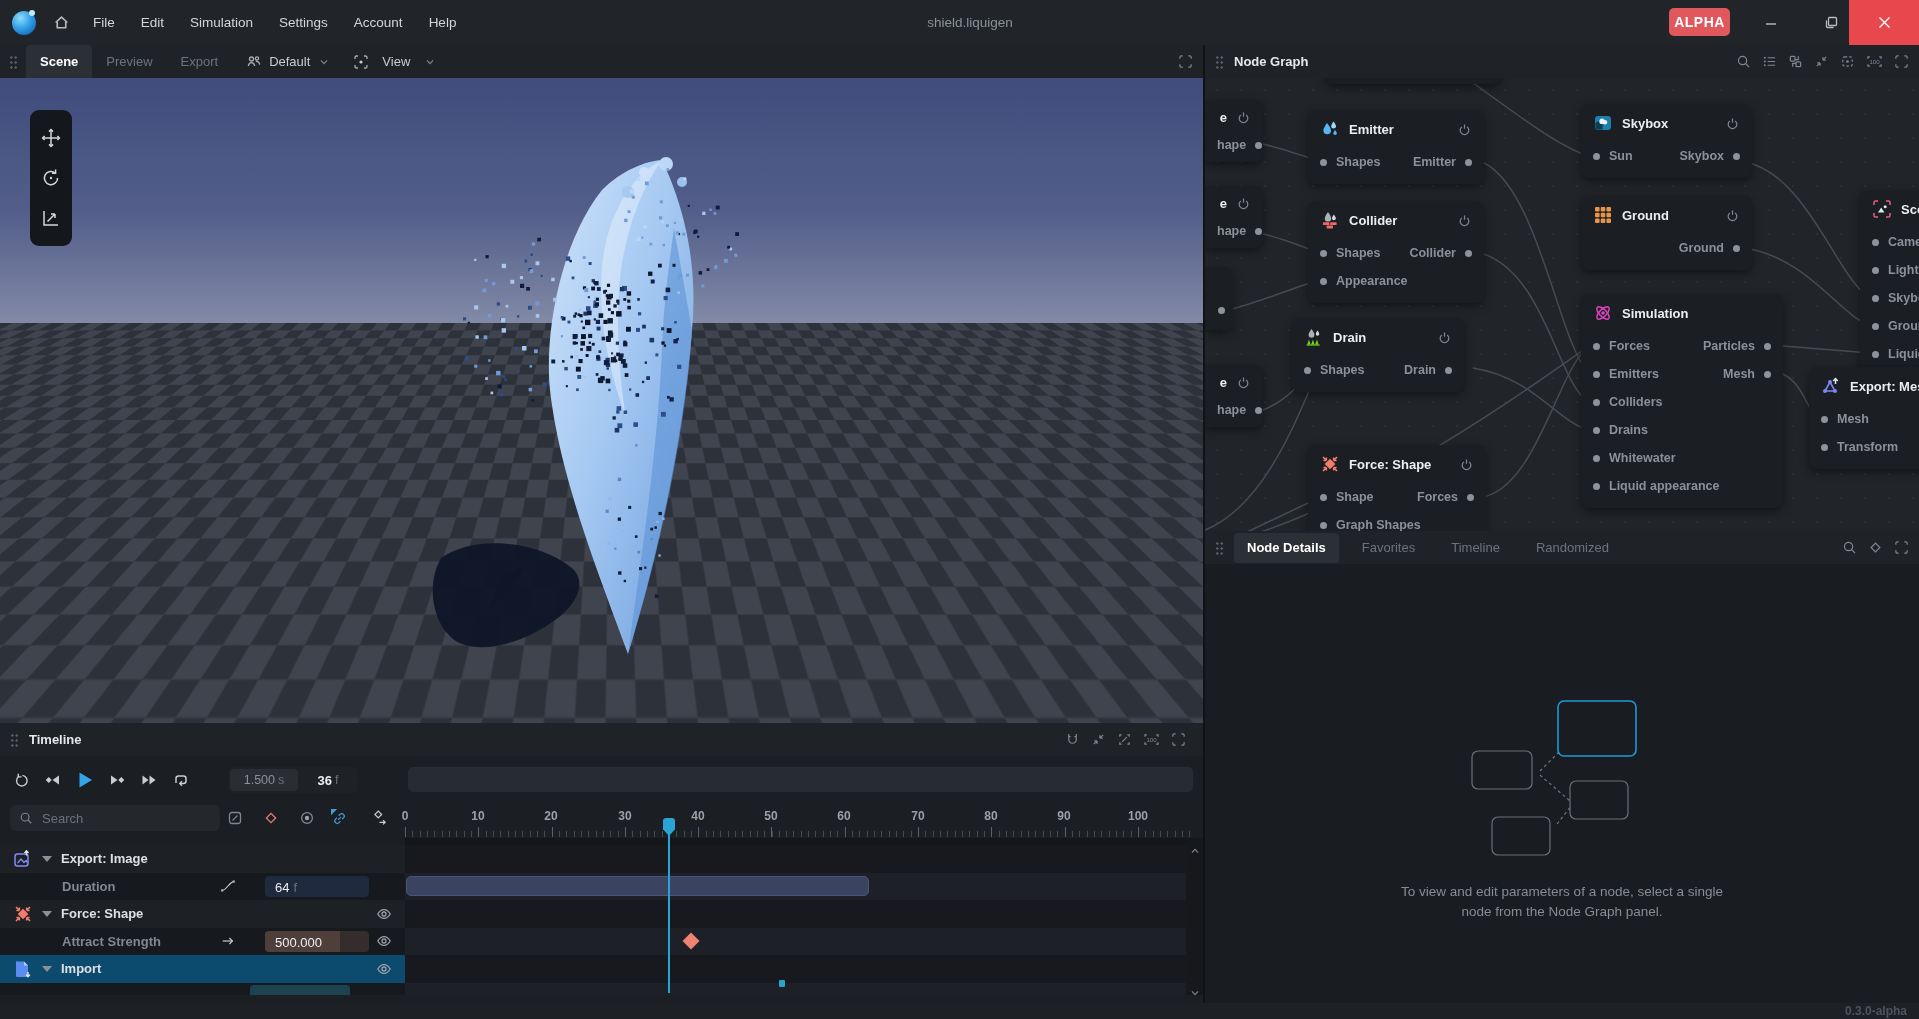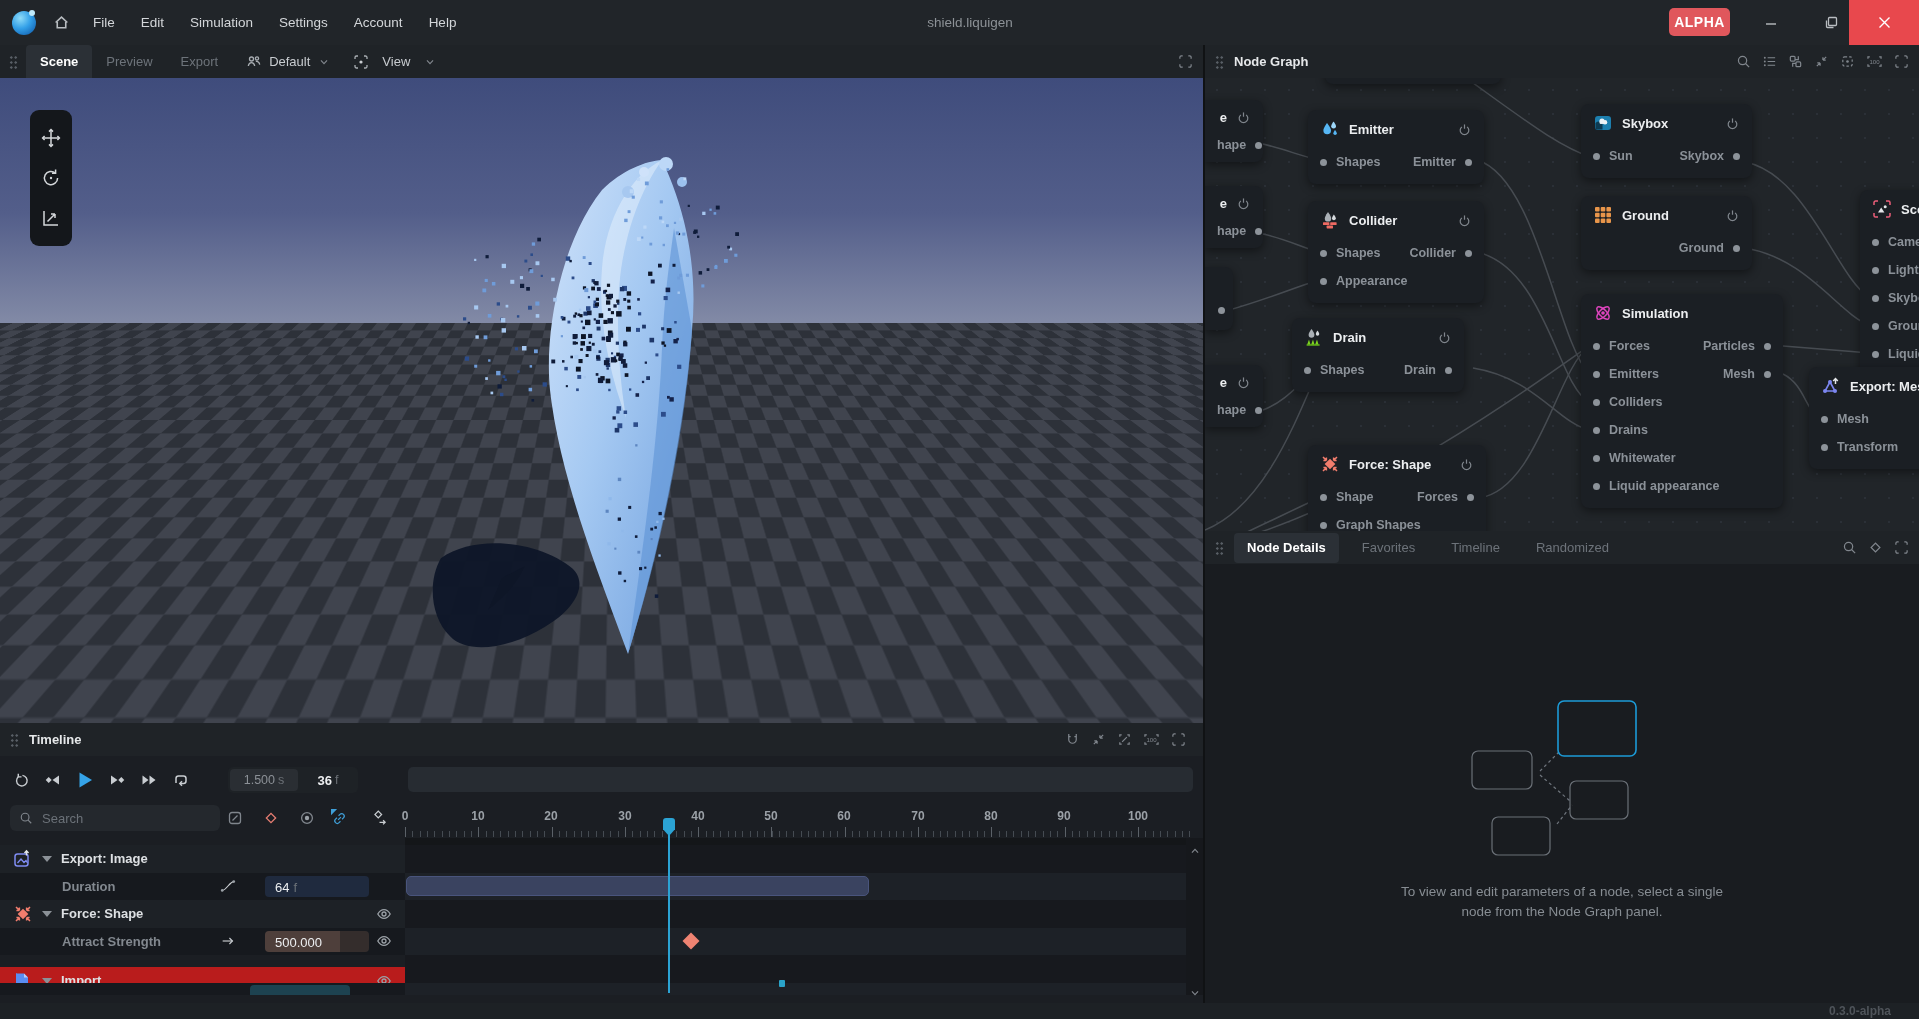--- a/index.html
+++ b/index.html
@@ -57,21 +57,21 @@
   #tl-search input::placeholder{color:#6b7178;}
   .rlabel{position:absolute;top:86px;transform:translateX(-50%);font-size:12px;color:#9ba1a7;font-weight:600;}
   .trow-l{position:absolute;left:0;width:405px;height:27.5px;display:flex;align-items:center;}
   .trname{font-size:13px;color:#dde0e3;font-weight:600;}
   .trparam{font-size:13px;color:#82888f;font-weight:600;}
   .tri{width:0;height:0;border-left:5px solid transparent;border-right:5px solid transparent;border-top:6px solid #8b9197;margin:0 9px 0 9px;}
   .valbox{position:absolute;height:21px;border-radius:4px;font-size:13px;display:flex;padding:4px 10px;margin-left:20px;}
   .lane{position:absolute;left:405px;width:781px;height:27.5px;}
   
   #statusbar{left:0;top:1003px;width:1919px;height:16px;background:#1d2125;display:flex;align-items:center;}
-  #version{margin-left:auto;padding-right:28px;font-size:12px;color:#4f545a;font-weight:600;}
+  #version{margin-left:auto;padding-right:12px;font-size:12px;color:#4f545a;font-weight:600;}
 </style>
 </head>
 <body>
 
 <svg width="0" height="0" style="position:absolute">
   <defs>
     <symbol id="i-corners" viewBox="0 0 16 16">
         <path d="M2 5V3.5A1.5 1.5 0 0 1 3.5 2H5M11 2h1.5A1.5 1.5 0 0 1 14 3.5V5M14 11v1.5a1.5 1.5 0 0 1-1.5 1.5H11M5 14H3.5A1.5 1.5 0 0 1 2 12.5V11"></path>
       </symbol>
     <symbol id="i-search" viewBox="0 0 16 16">
@@ -1195,21 +1195,21 @@
       <svg class="ic" width="16" height="16" style="position:absolute;left:220px;stroke:#c9cdd1">
           <use href="#i-arrow-r"></use>
         </svg>
       <div class="valbox" style="left:245px;width:104px;background:linear-gradient(90deg,#4e3f3b 0 72%,#342d2c 72%)">
         <span style="color:#eceef0">500.000</span>
       </div>
       <svg class="ic" width="16" height="16" style="position:absolute;left:376px;stroke:#9ba1a7">
           <use href="#i-eye"></use>
         </svg>
     </div>
-    <div class="trow-l" style="top:244px;background:#b91c1c">
+    <div class="trow-l" style="top:232px;background:#0c4a6e">
       <svg width="20" height="20" viewBox="0 0 20 20" style="margin-left:13px">
           <path d="M4 2.5h7l4 4v10.5a1 1 0 0 1-1 1H4a1 1 0 0 1-1-1v-14a1 1 0 0 1 1-1Z" fill="#5a8df2"></path>
           <path d="M11 2.5v4h4" fill="#b9ccf8"></path>
           <path d="M15 13v4.5M13 15.6 15 17.8 17 15.6" stroke="#e3e6e9" stroke-width="1.4" fill="none"></path>
         </svg>
       <i class="tri"></i>
       <span class="trname">Import</span>
       <svg class="ic" width="16" height="16" style="position:absolute;left:376px;stroke:#9ba1a7">
           <use href="#i-eye"></use>
         </svg>

